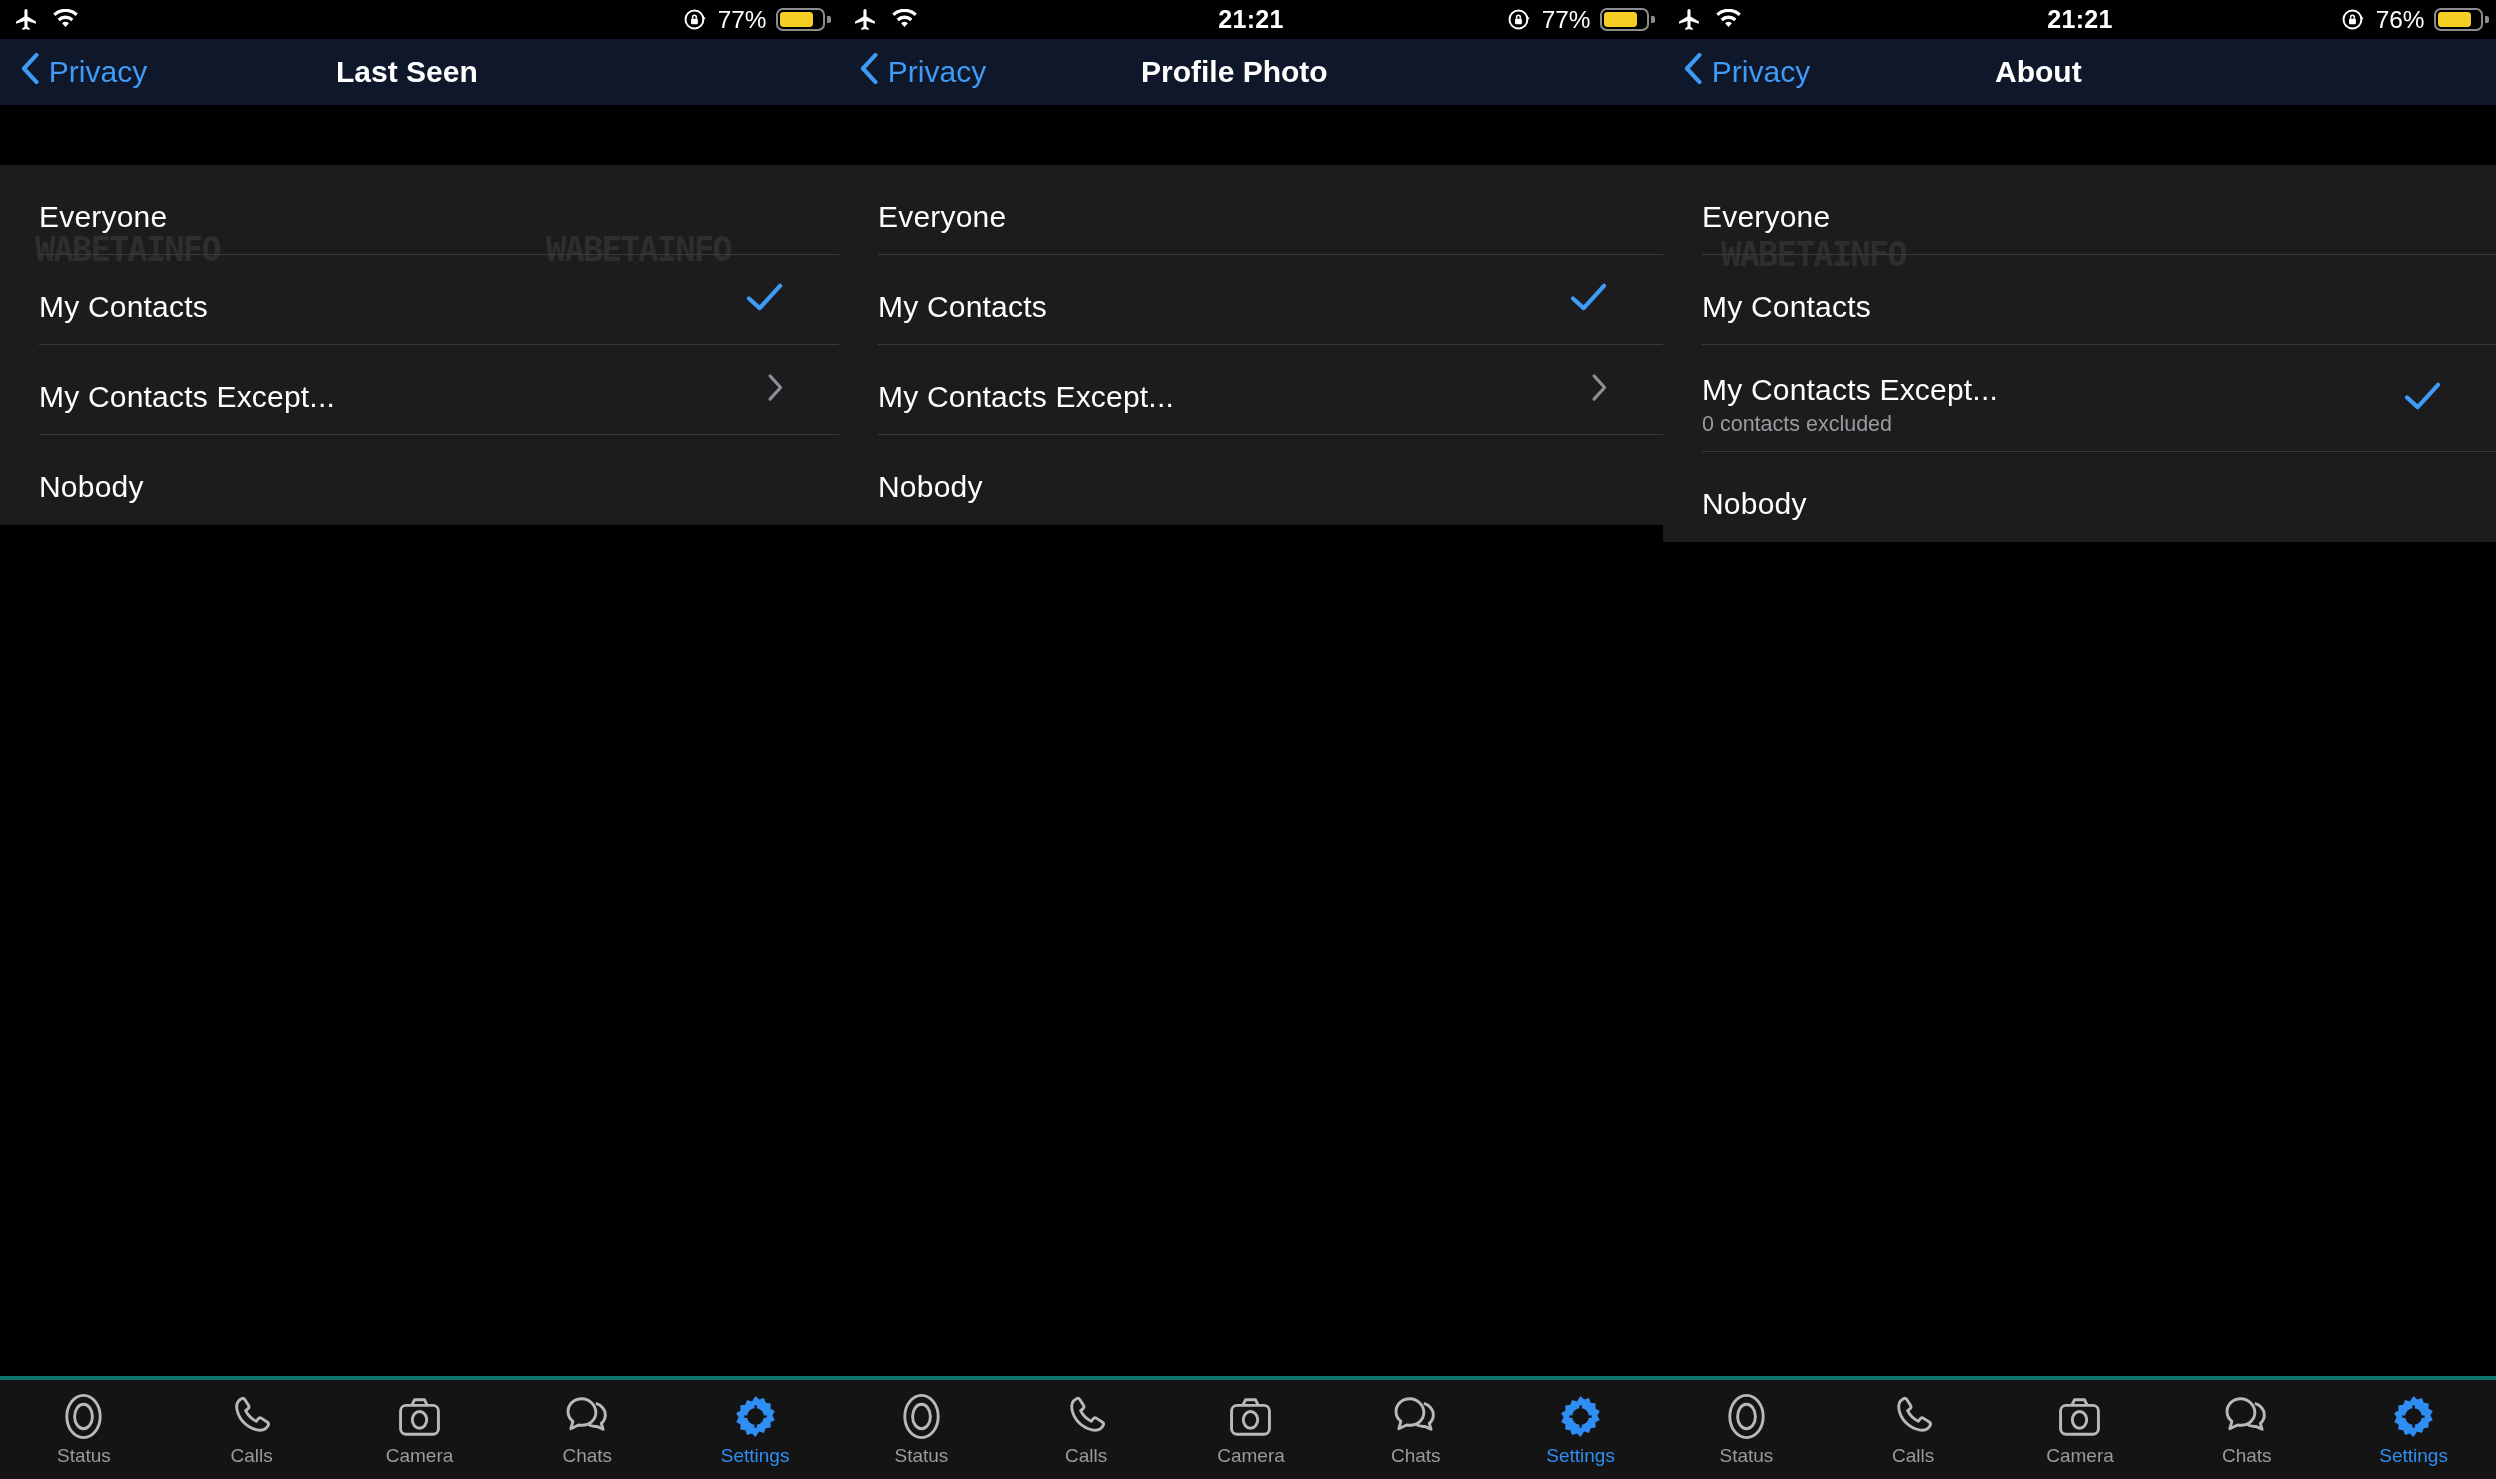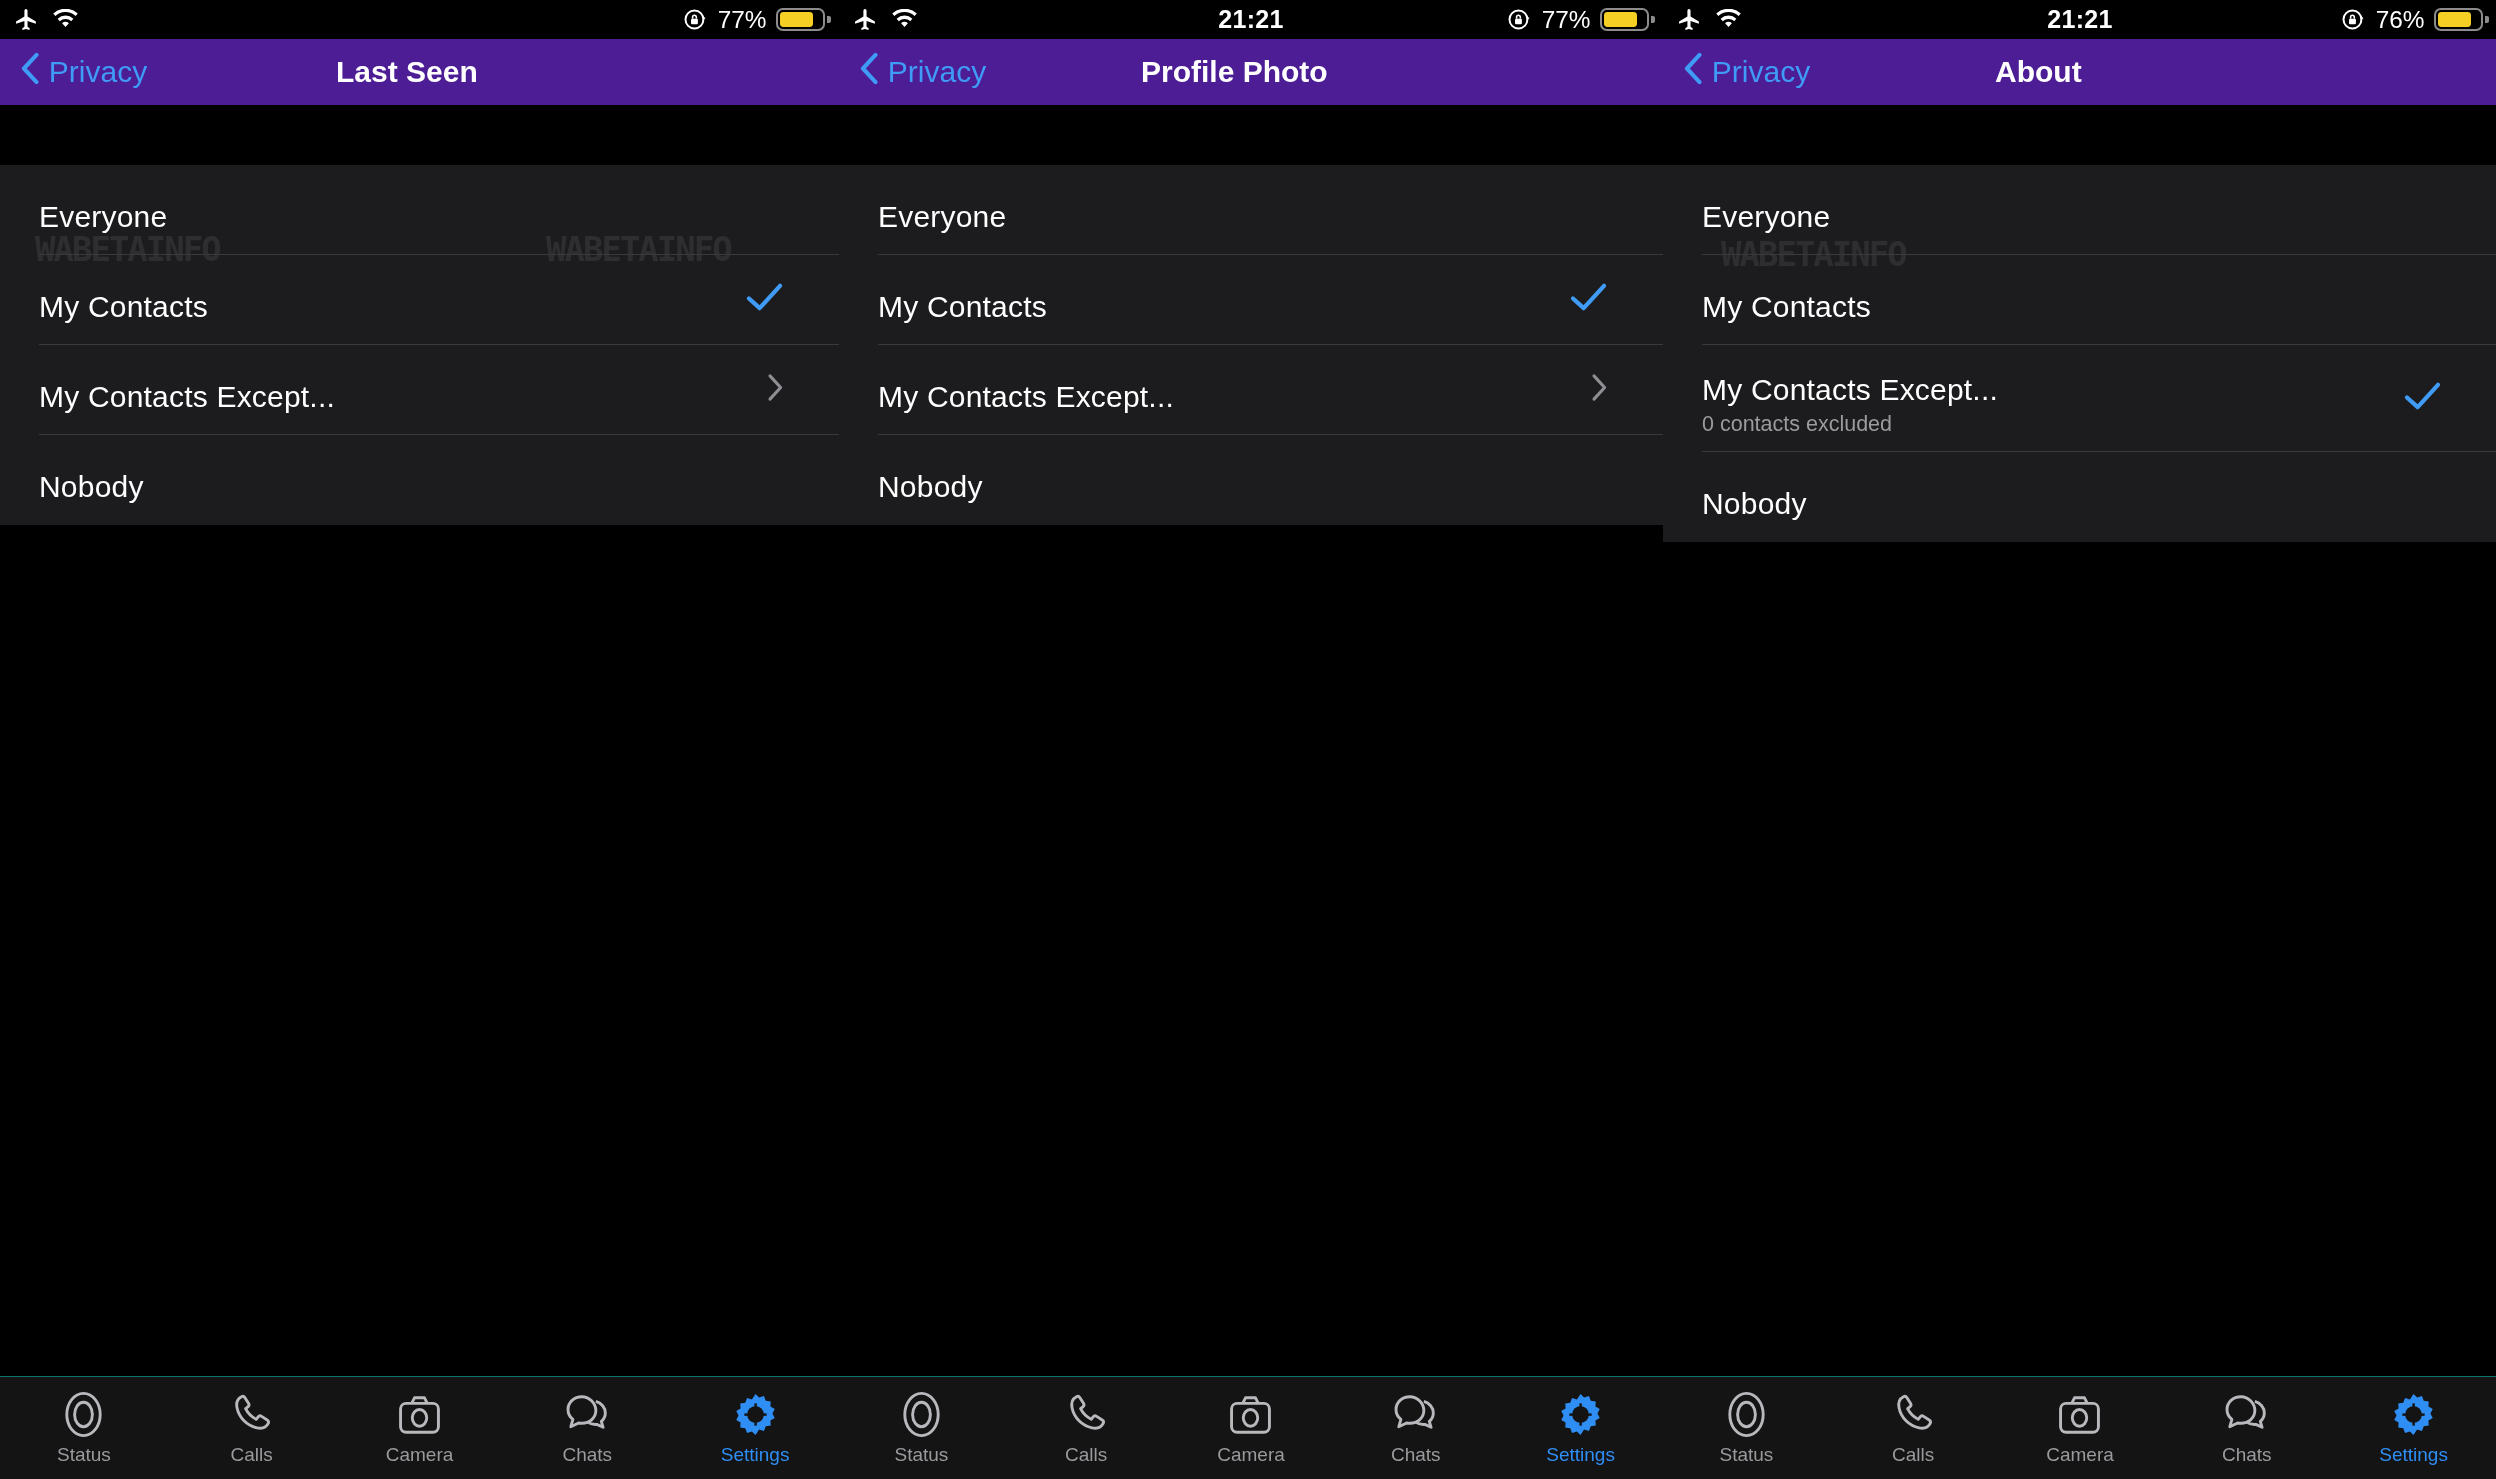--- a/index.html
+++ b/index.html
@@ -40,21 +40,21 @@
     background:#f5cf24; border-radius:3.4px;
   }
   .batt .nub{
     position:absolute; right:-5.9px; top:7.8px; width:3.9px; height:7.8px;
     background:rgba(255,255,255,.55); border-radius:0 2px 2px 0;
   }
 
   
   .navbar{
     position:absolute; top:39px; left:0; right:0; height:66px;
-    background:#4c1d95;
+    background:#0f172a;
   }
   .nav-back{
     position:absolute; left:19.5px; top:0; height:66px;
     display:flex; align-items:center; gap:9.8px;
     color:#3f9bf5; font-size:30px; cursor:pointer;
   }
   .nav-title{
     position:absolute; left:0; right:0; top:0; height:66px;
     display:flex; align-items:center; justify-content:center;
     color:#fff; font-size:30px; font-weight:bold;
@@ -96,21 +96,21 @@
     font-weight:bold; font-size:34px; letter-spacing:-2px;
     white-space:nowrap;
   }
   #wm1{ left:35px;  top:229px; }
   #wm2{ left:546px; top:229px; }
   #wm3{ left:1721px; top:234px; }
 
   
   .tabbar{
     position:absolute; left:0; bottom:0; width:2497px; height:103px;
-    background:#141414; border-top:1px solid #0f766e;
+    background:#141414; border-top:4px solid #0f766e;
     display:flex;
   }
   .tabgroup{ display:flex; height:100%; }
   #tabs-1{ width:839px; }
   #tabs-2{ width:824px; }
   #tabs-3{ width:834px; }
   .tab{
     flex:1; display:flex; flex-direction:column;
     align-items:center; justify-content:center; gap:4.9px; cursor:pointer;
   }

